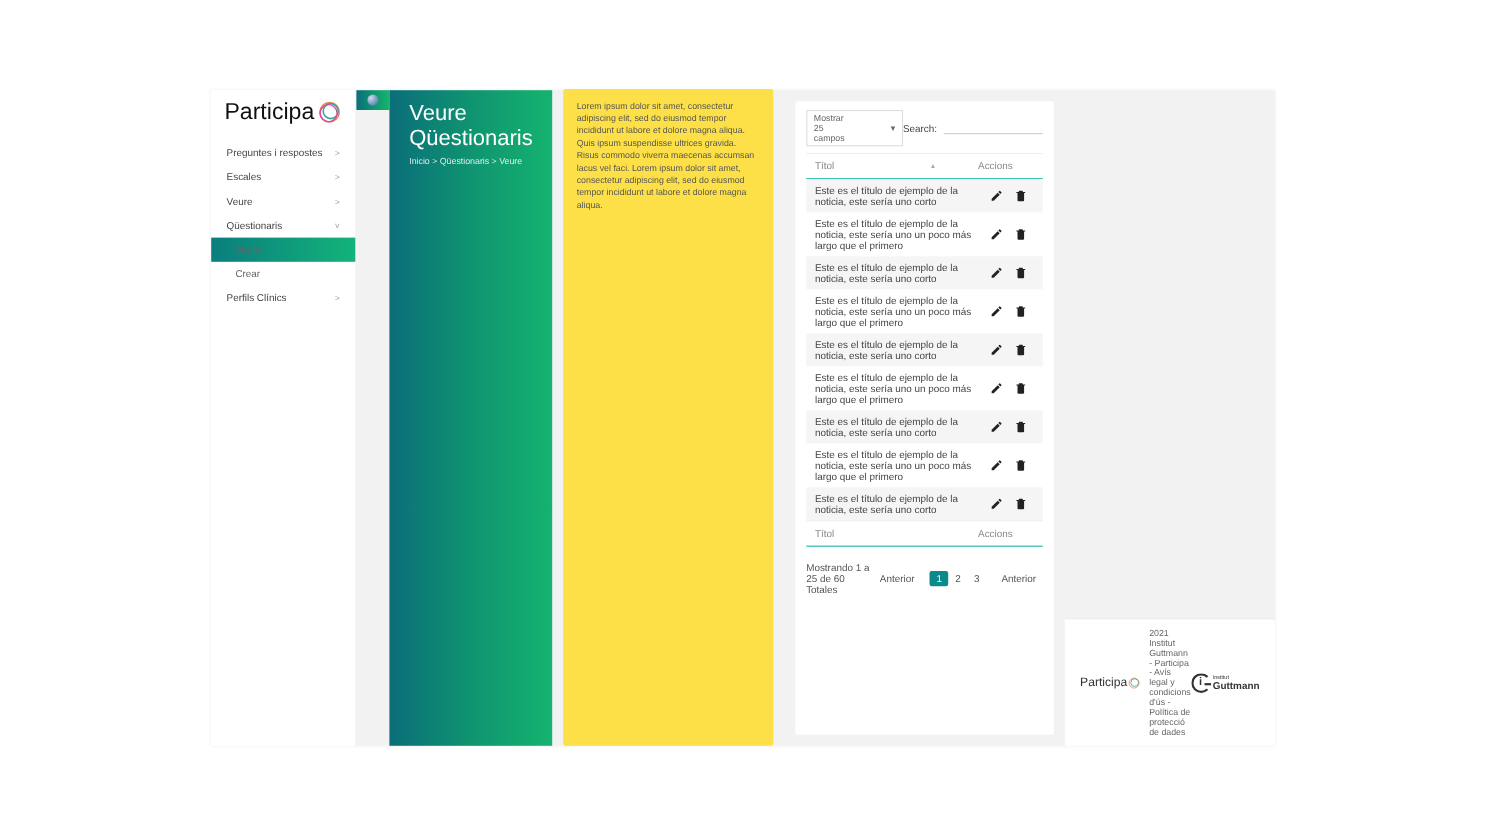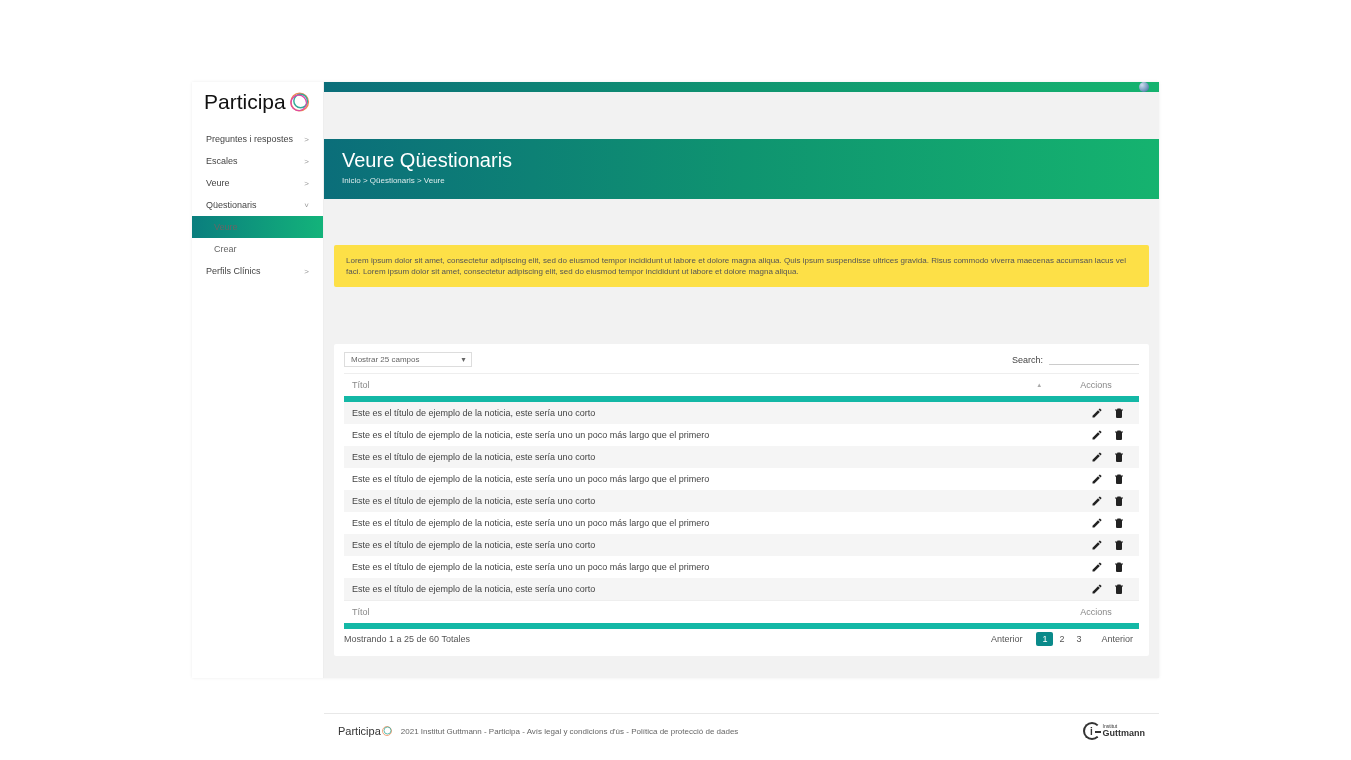--- a/index.html
+++ b/index.html
@@ -8,41 +8,41 @@
 .frame { width: 967px; height: 596px; display: flex; background: #fff; box-shadow: 0 0 3px rgba(0,0,0,0.08); }
 .sidebar { width: 132px; background: #fff; border-right: 1px solid #eee; }
 .logo-wrap { padding: 8px 12px 14px; }
 .logo { font-family: Georgia, serif; font-size: 21px; color: #111; display: flex; align-items: center; gap: 2px; }
 .logo-swirl { width: 24px; height: 24px; }
 .nav-item { display: flex; justify-content: space-between; align-items: center; padding: 6px 14px; font-size: 9px; color: #444; cursor: pointer; }
 .nav-item.active { background: linear-gradient(90deg, #0a7e7e, #13b37a); color: #fff; padding-left: 22px; }
 .nav-item.sub { padding-left: 22px; color: #666; }
 .nav-item.parent-open { color: #444; }
 .chev { font-size: 8px; color: #999; }
-.main { flex: 1; display: flex; flex-direction: column; background: #f2f2f2; gap: 47px; }
+.main { flex: 1; display: flex; flex-direction: row; background: #f2f2f2; }
 .header-bar { height: 18px; background: linear-gradient(90deg, #0b6e7a, #0f9470, #15b36f); display: flex; justify-content: flex-end; align-items: center; padding: 0 10px; }
 .globe { width: 10px; height: 10px; border-radius: 50%; background: radial-gradient(circle at 30% 30%, #cde, #369); }
 .page-head { background: linear-gradient(90deg, #0b6e7a, #0f9470, #15b36f); padding: 10px 18px 14px; color: #fff; }
 .page-title { font-size: 20px; font-weight: 400; margin-bottom: 4px; }
 .breadcrumb { font-size: 8px; opacity: 0.85; }
 .desc-card { background: #fde047; margin: 0 10px; padding: 10px 12px; font-size: 8px; color: #555; line-height: 1.4; border-radius: 2px; margin-top: -1px; }
 .table-card { background: #fff; margin: 10px; border-radius: 2px; padding: 8px 10px 10px; }
 .table-top { display: flex; justify-content: space-between; align-items: center; font-size: 9px; color: #555; margin-bottom: 6px; }
 .show-select { display: flex; align-items: center; gap: 42px; border: 1px solid #ddd; padding: 2px 6px; font-size: 8px; color: #666; cursor: pointer; }
 .search-wrap { display: flex; align-items: center; gap: 6px; font-size: 9px; color: #444; }
 .search-input { border: none; border-bottom: 1px solid #ccc; font-size: 9px; width: 90px; outline: none; }
-.thead, .tfoot { display: flex; justify-content: space-between; padding: 6px 8px; font-size: 9px; color: #888; border-top: 1px solid #eee; border-bottom: 6px solid #14b8a6; }
+.thead, .tfoot { display: flex; justify-content: space-between; padding: 6px 8px; font-size: 9px; color: #888; border-top: 1px solid #eee; border-bottom: 1px solid #14b8a6; }
 .th-titol { display: flex; align-items: center; gap: 4px; flex: 1; }
 .sort-icon { font-size: 7px; color: #aaa; }
 .row { display: flex; align-items: center; padding: 5px 8px; font-size: 9px; color: #444; }
 .row:nth-child(odd) { background: #f5f5f5; }
 .row-title { flex: 1; }
 .row-actions { display: flex; gap: 10px; padding-right: 6px; }
 .icon-btn { width: 12px; height: 12px; cursor: pointer; }
-.table-bottom { display: flex; justify-content: space-between; align-items: center; font-size: 9px; color: #555; margin-top: 3px; }
+.table-bottom { display: flex; justify-content: space-between; align-items: center; font-size: 9px; color: #555; margin-top: 14px; }
 .pager { display: flex; align-items: center; gap: 8px; }
 .page-btn { padding: 2px 6px; cursor: pointer; }
 .page-btn.active { background: #0a8a8a; color: #fff; border-radius: 2px; }
 .footer { margin-top: auto; background: #fff; border-top: 1px solid #e8e8e8; padding: 8px 14px; display: flex; justify-content: space-between; align-items: center; font-size: 8px; color: #666; }
 .footer-left { display: flex; align-items: center; gap: 8px; }
 .footer-logo { font-family: Georgia, serif; font-size: 11px; color: #333; display: flex; align-items: center; }
 .footer-logo-swirl { width: 12px; height: 12px; }
 .gutt-logo { display: flex; align-items: center; gap: 2px; font-size: 9px; color: #333; }
 .gutt-g { width: 18px; height: 18px; border: 2px solid #333; border-radius: 50%; display: flex; align-items: center; justify-content: center; font-weight: bold; font-size: 10px; border-right-color: transparent; position: relative; }
 .gutt-g::after { content: ''; position: absolute; right: -2px; top: 50%; width: 6px; height: 2px; background: #333; }

